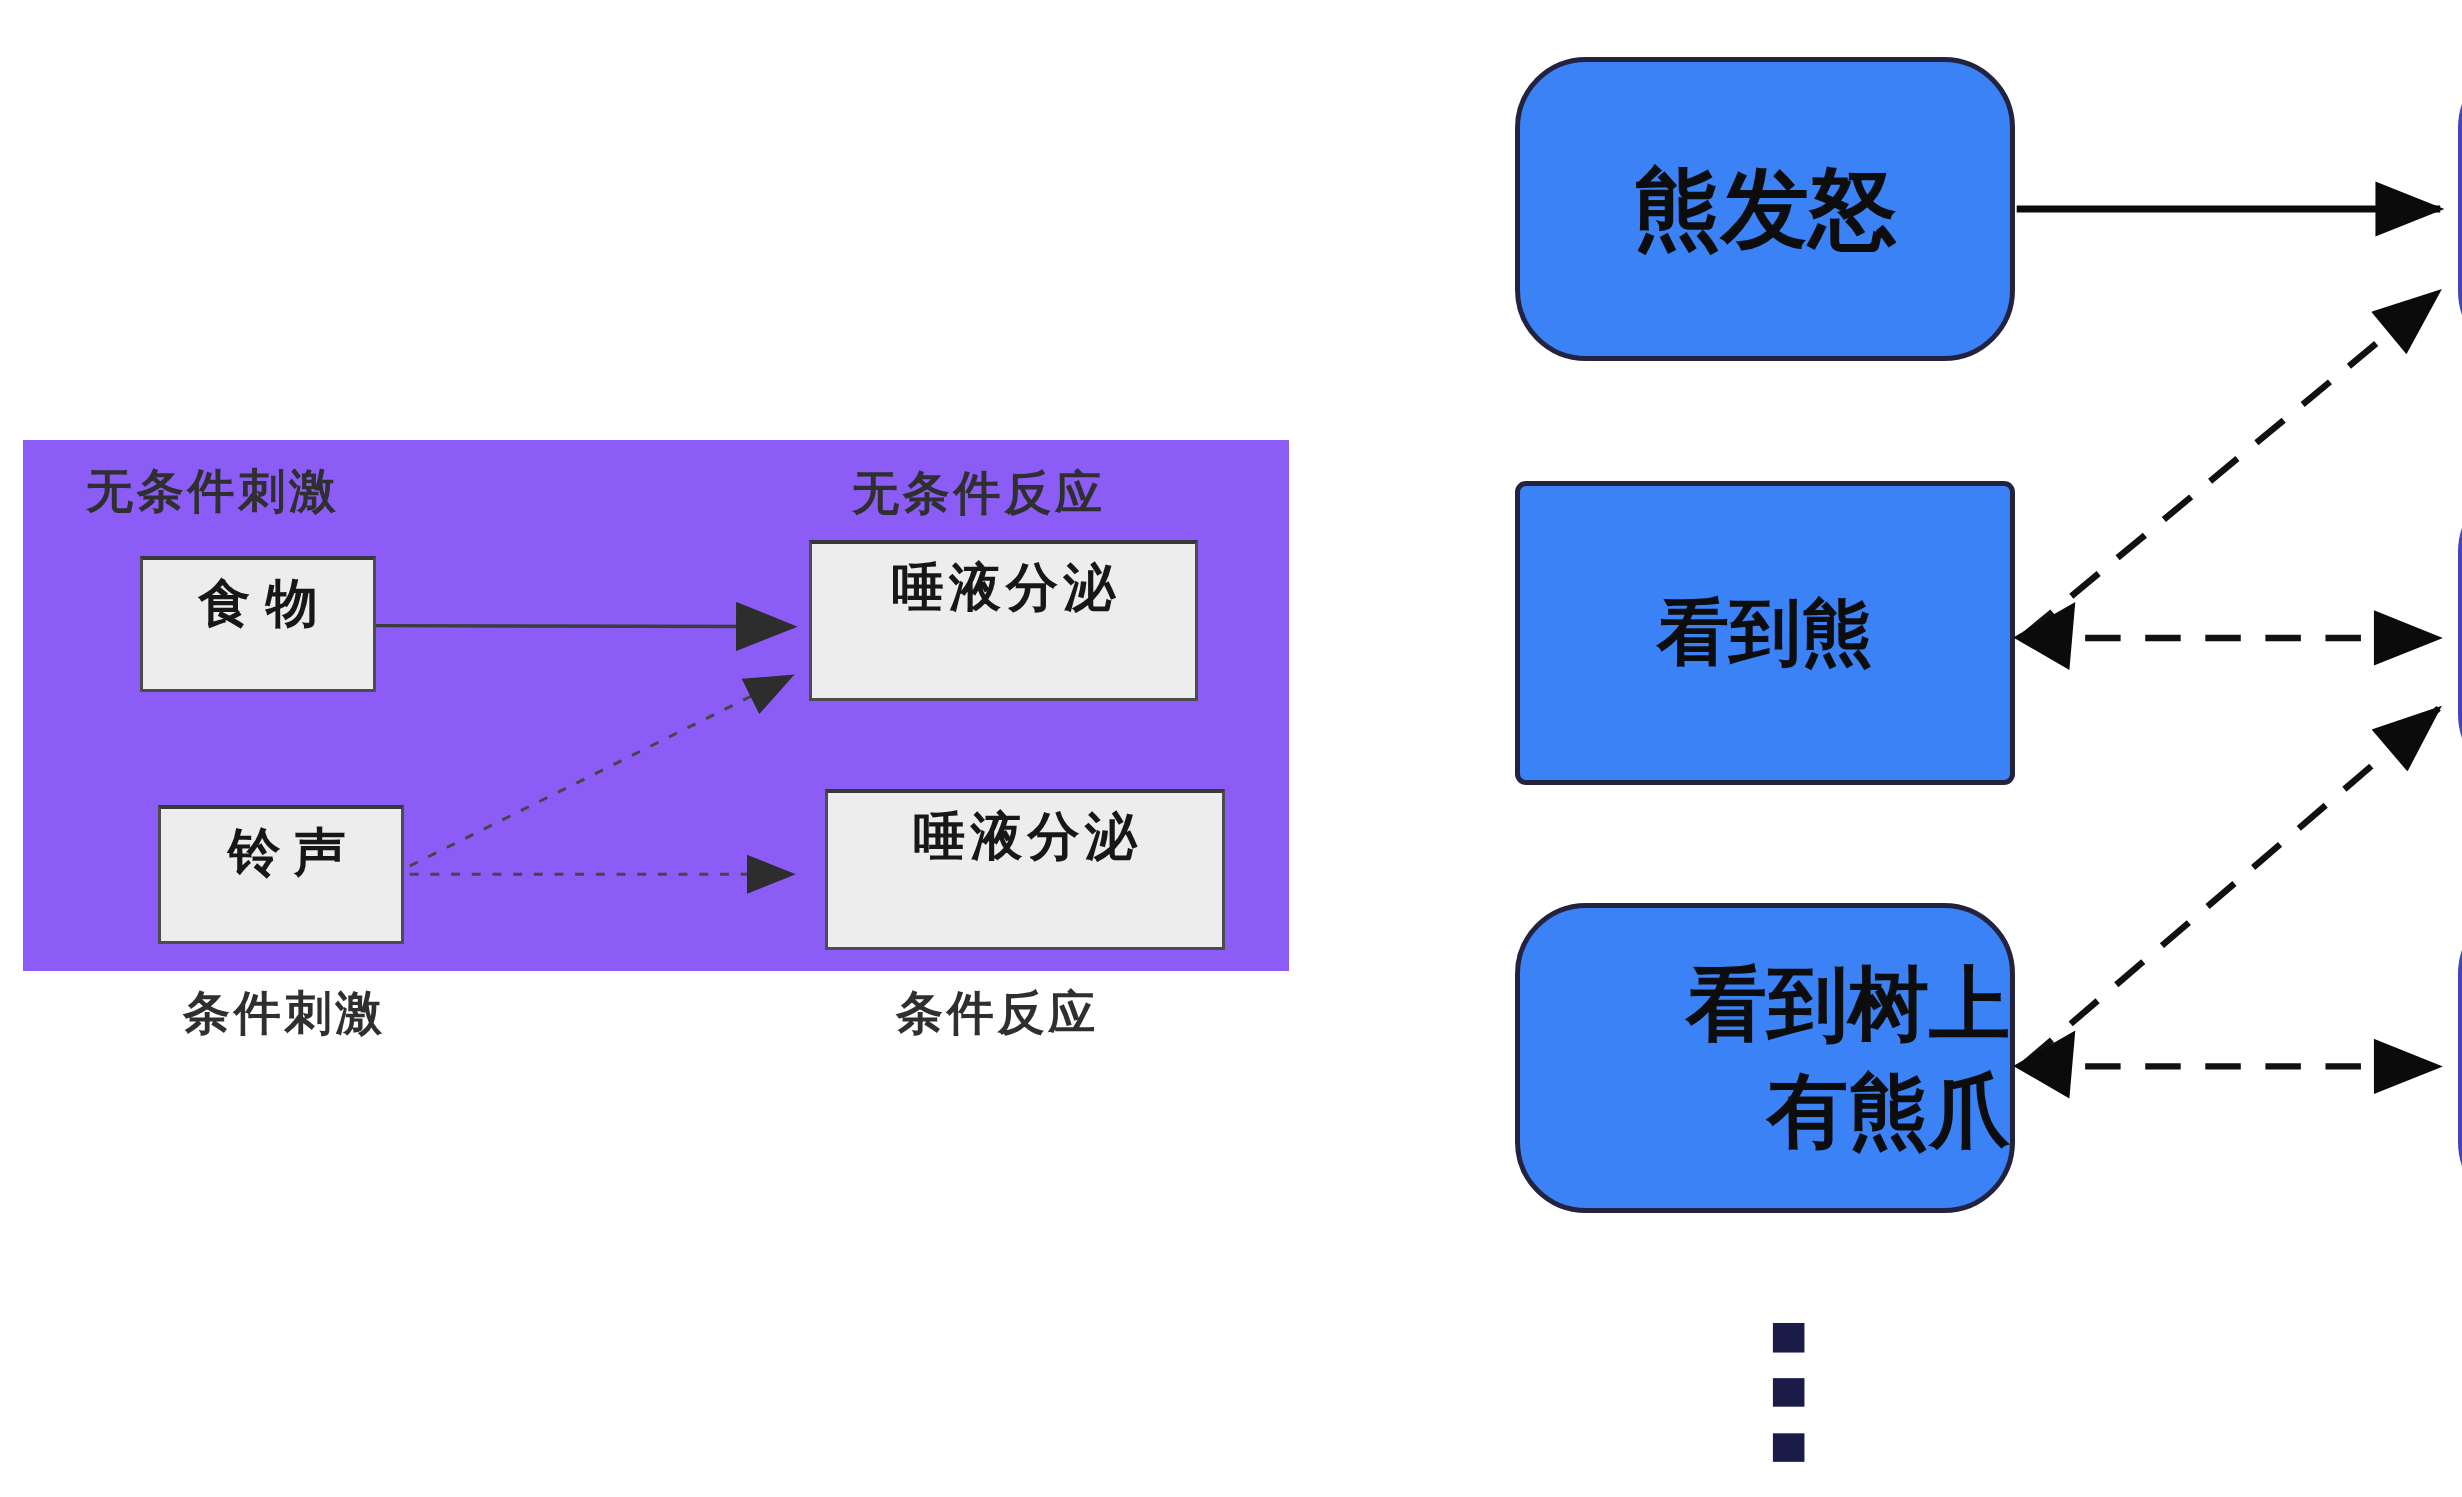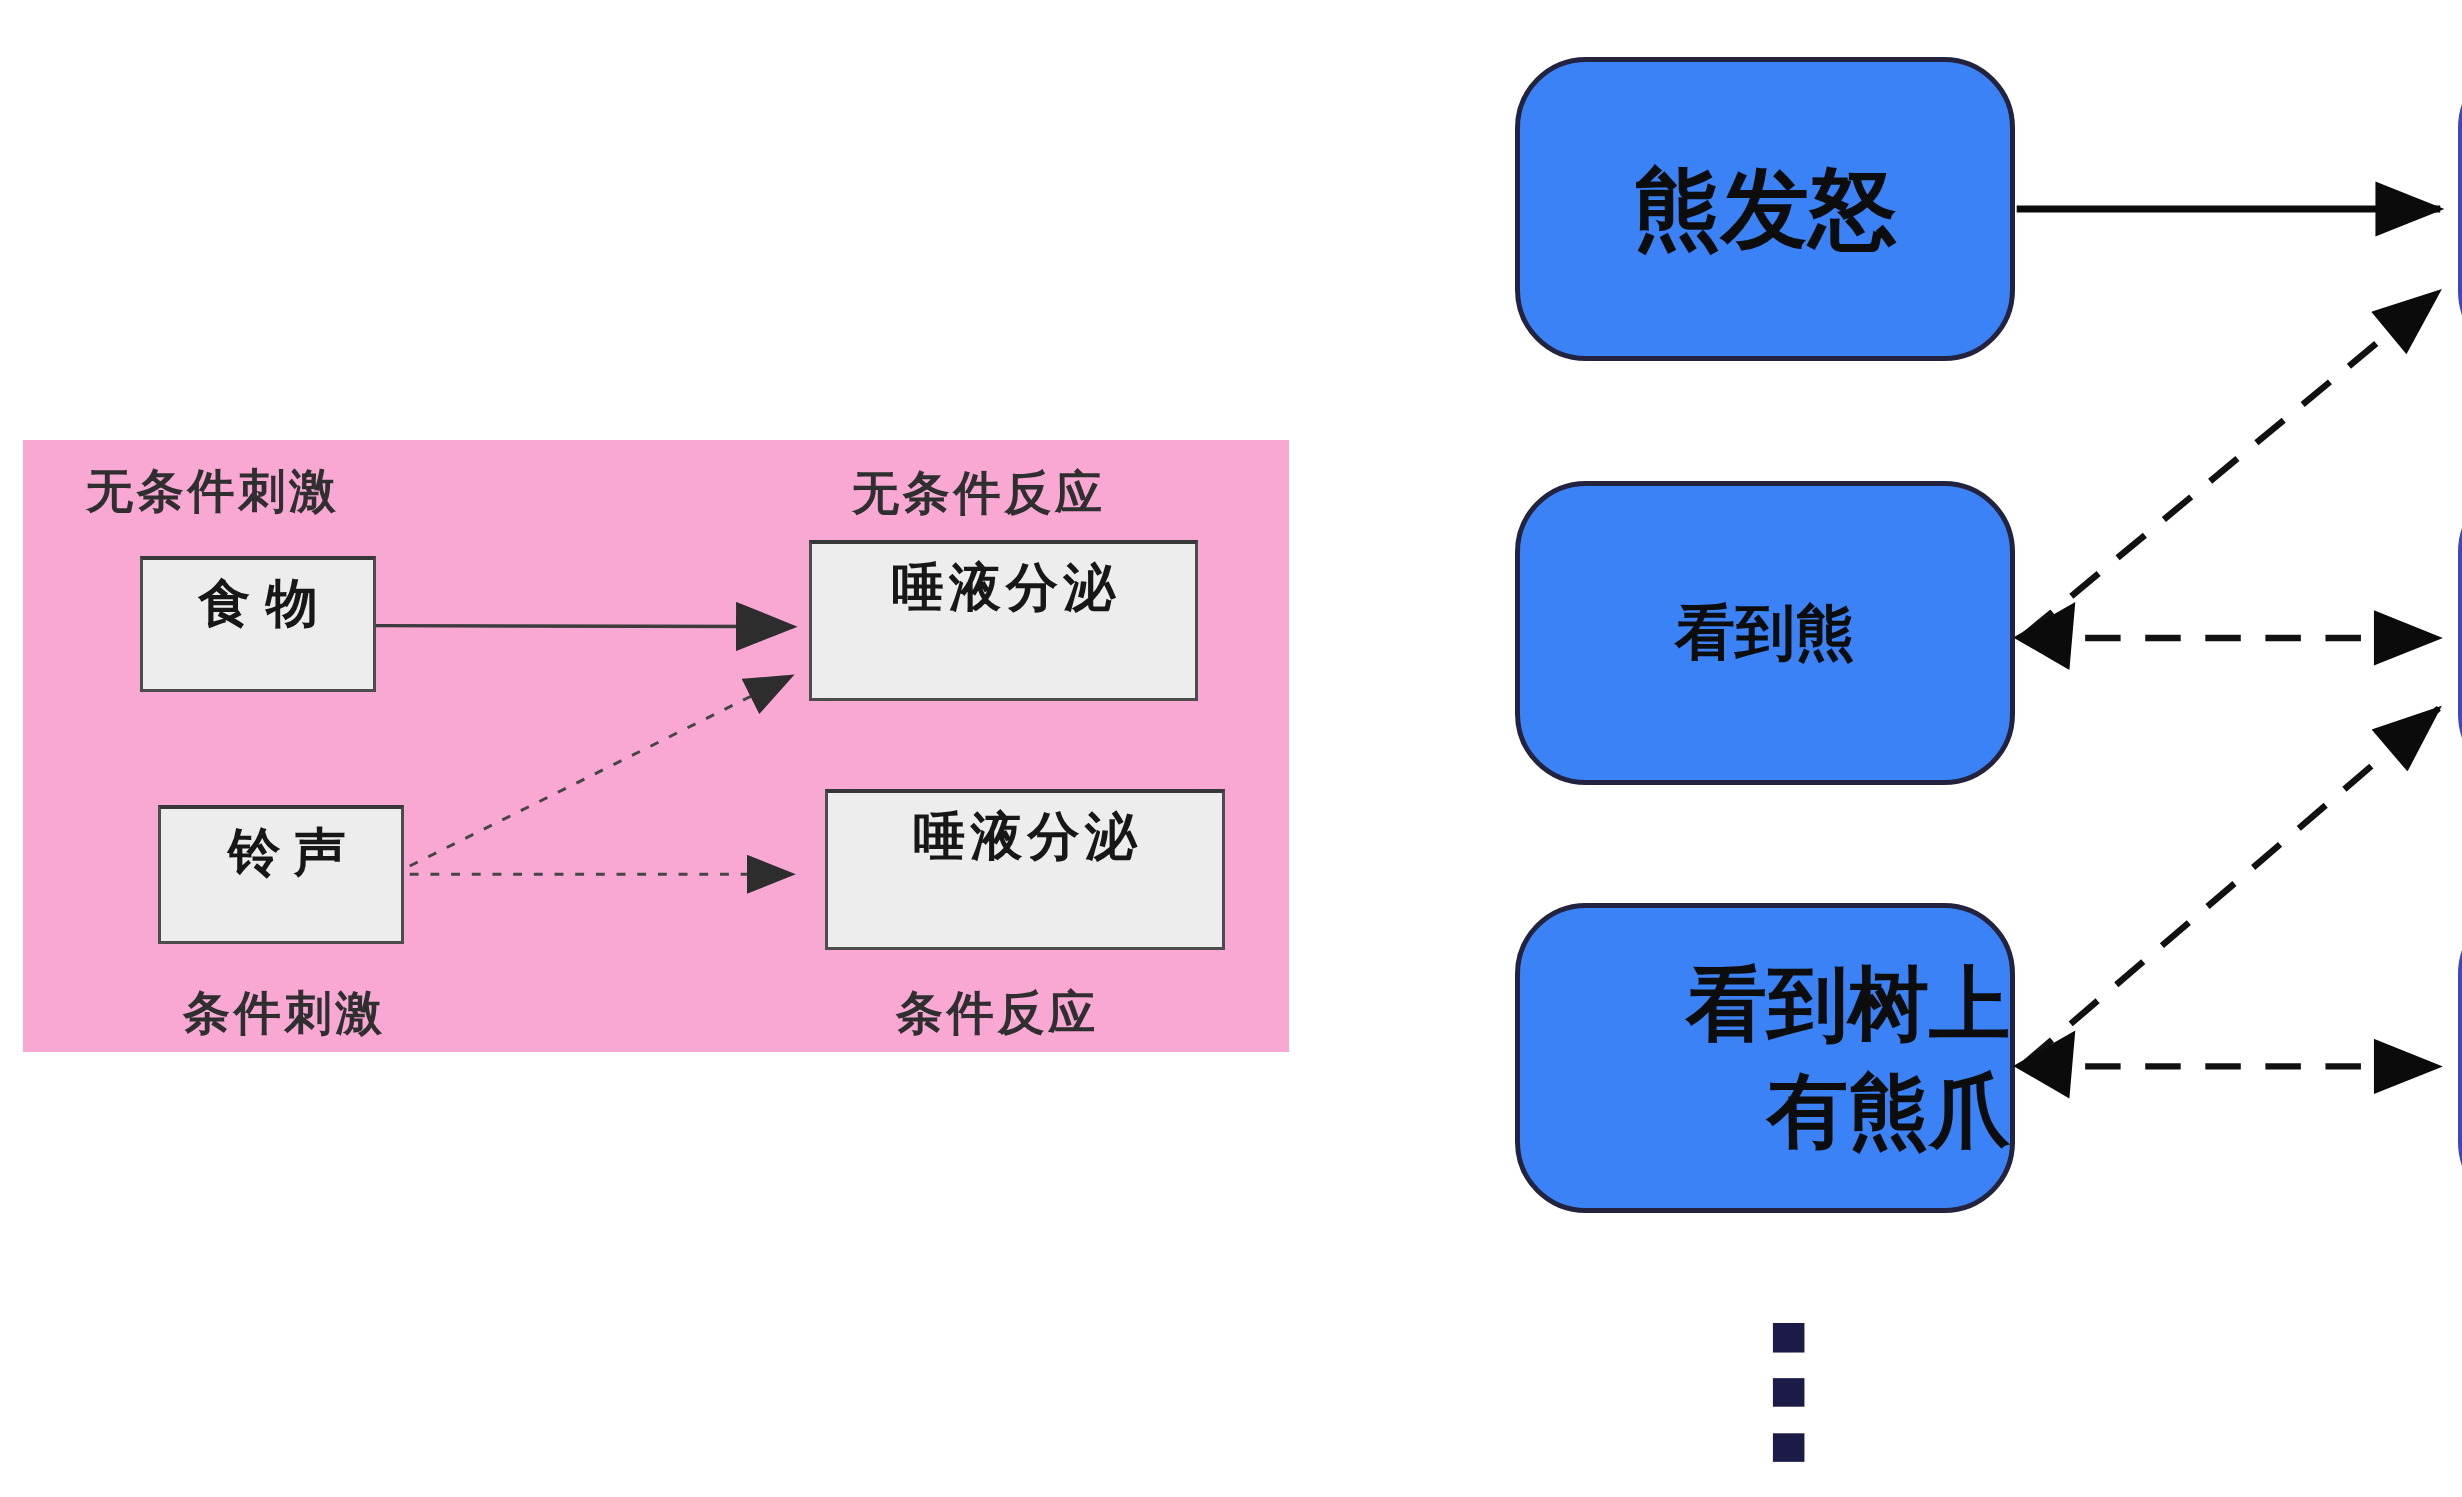--- a/index.html
+++ b/index.html
@@ -5,22 +5,22 @@
   html,body{margin:0;padding:0;background:#ffffff;}
   .canvas{
     position:relative;
     width:3306px;height:1498px;
     background:#ffffff;
     font-family:"DejaVu Sans","Liberation Sans",sans-serif;
     overflow:hidden;
   }
   
   .cond-panel{
-    position:absolute;left:23px;top:440px;width:1266px;height:612px;
-    background:#f9a8d4;
+    position:absolute;left:23px;top:440px;width:1266px;height:531px;
+    background:#8b5cf6;
   }
   .cond-label{
     position:absolute;
     font-size:47px;font-weight:600;color:#2f2f2f;
     letter-spacing:0.08em;white-space:nowrap;
   }
   .lbl-ucs{left:63px;top:19.7px;}
   .lbl-ucr{left:829px;top:21.7px;}
   .lbl-cs{left:160px;top:542px;}
   .lbl-cr{left:873px;top:542px;}
@@ -42,21 +42,21 @@
   .rbox{
     position:absolute;width:500px;
     background:#3b82f6;box-sizing:border-box;
     border-radius:71px;
     display:flex;flex-direction:column;justify-content:center;align-items:center;
     text-align:center;color:#0d0d0d;
   }
   .rbox.stim{border:5.4px solid #23233f;}
   .rbox.val {border:5.4px solid #4444bb;}
   .rb-1{left:1515px;top:57px; height:304px;font-size:88px;font-weight:bold;}
-  .rb-2{left:1515px;top:481px; height:304px;font-size:60px;font-weight:bold;}
+  .rb-2{left:1515px;top:481px; height:304px;font-size:72px;font-weight:bold;border-radius:11px;}
   .rb-3{left:1515px;top:903px;height:310px;font-size:81px;font-weight:bold;line-height:1.32;align-items:flex-end;}
   .rb-reward{left:2458px;top:57px; height:305px;font-size:88px;font-weight:bold;
              font-family:"DejaVu Serif","Liberation Serif",serif;}
   .rb-vs1{left:2458px;top:481px; height:304px;}
   .rb-vs0{left:2458px;top:903px;height:310px;}
   
   .overlay{position:absolute;left:0;top:0;width:3306px;height:1498px;pointer-events:none;}
 </style>
 </head>
 <body>

